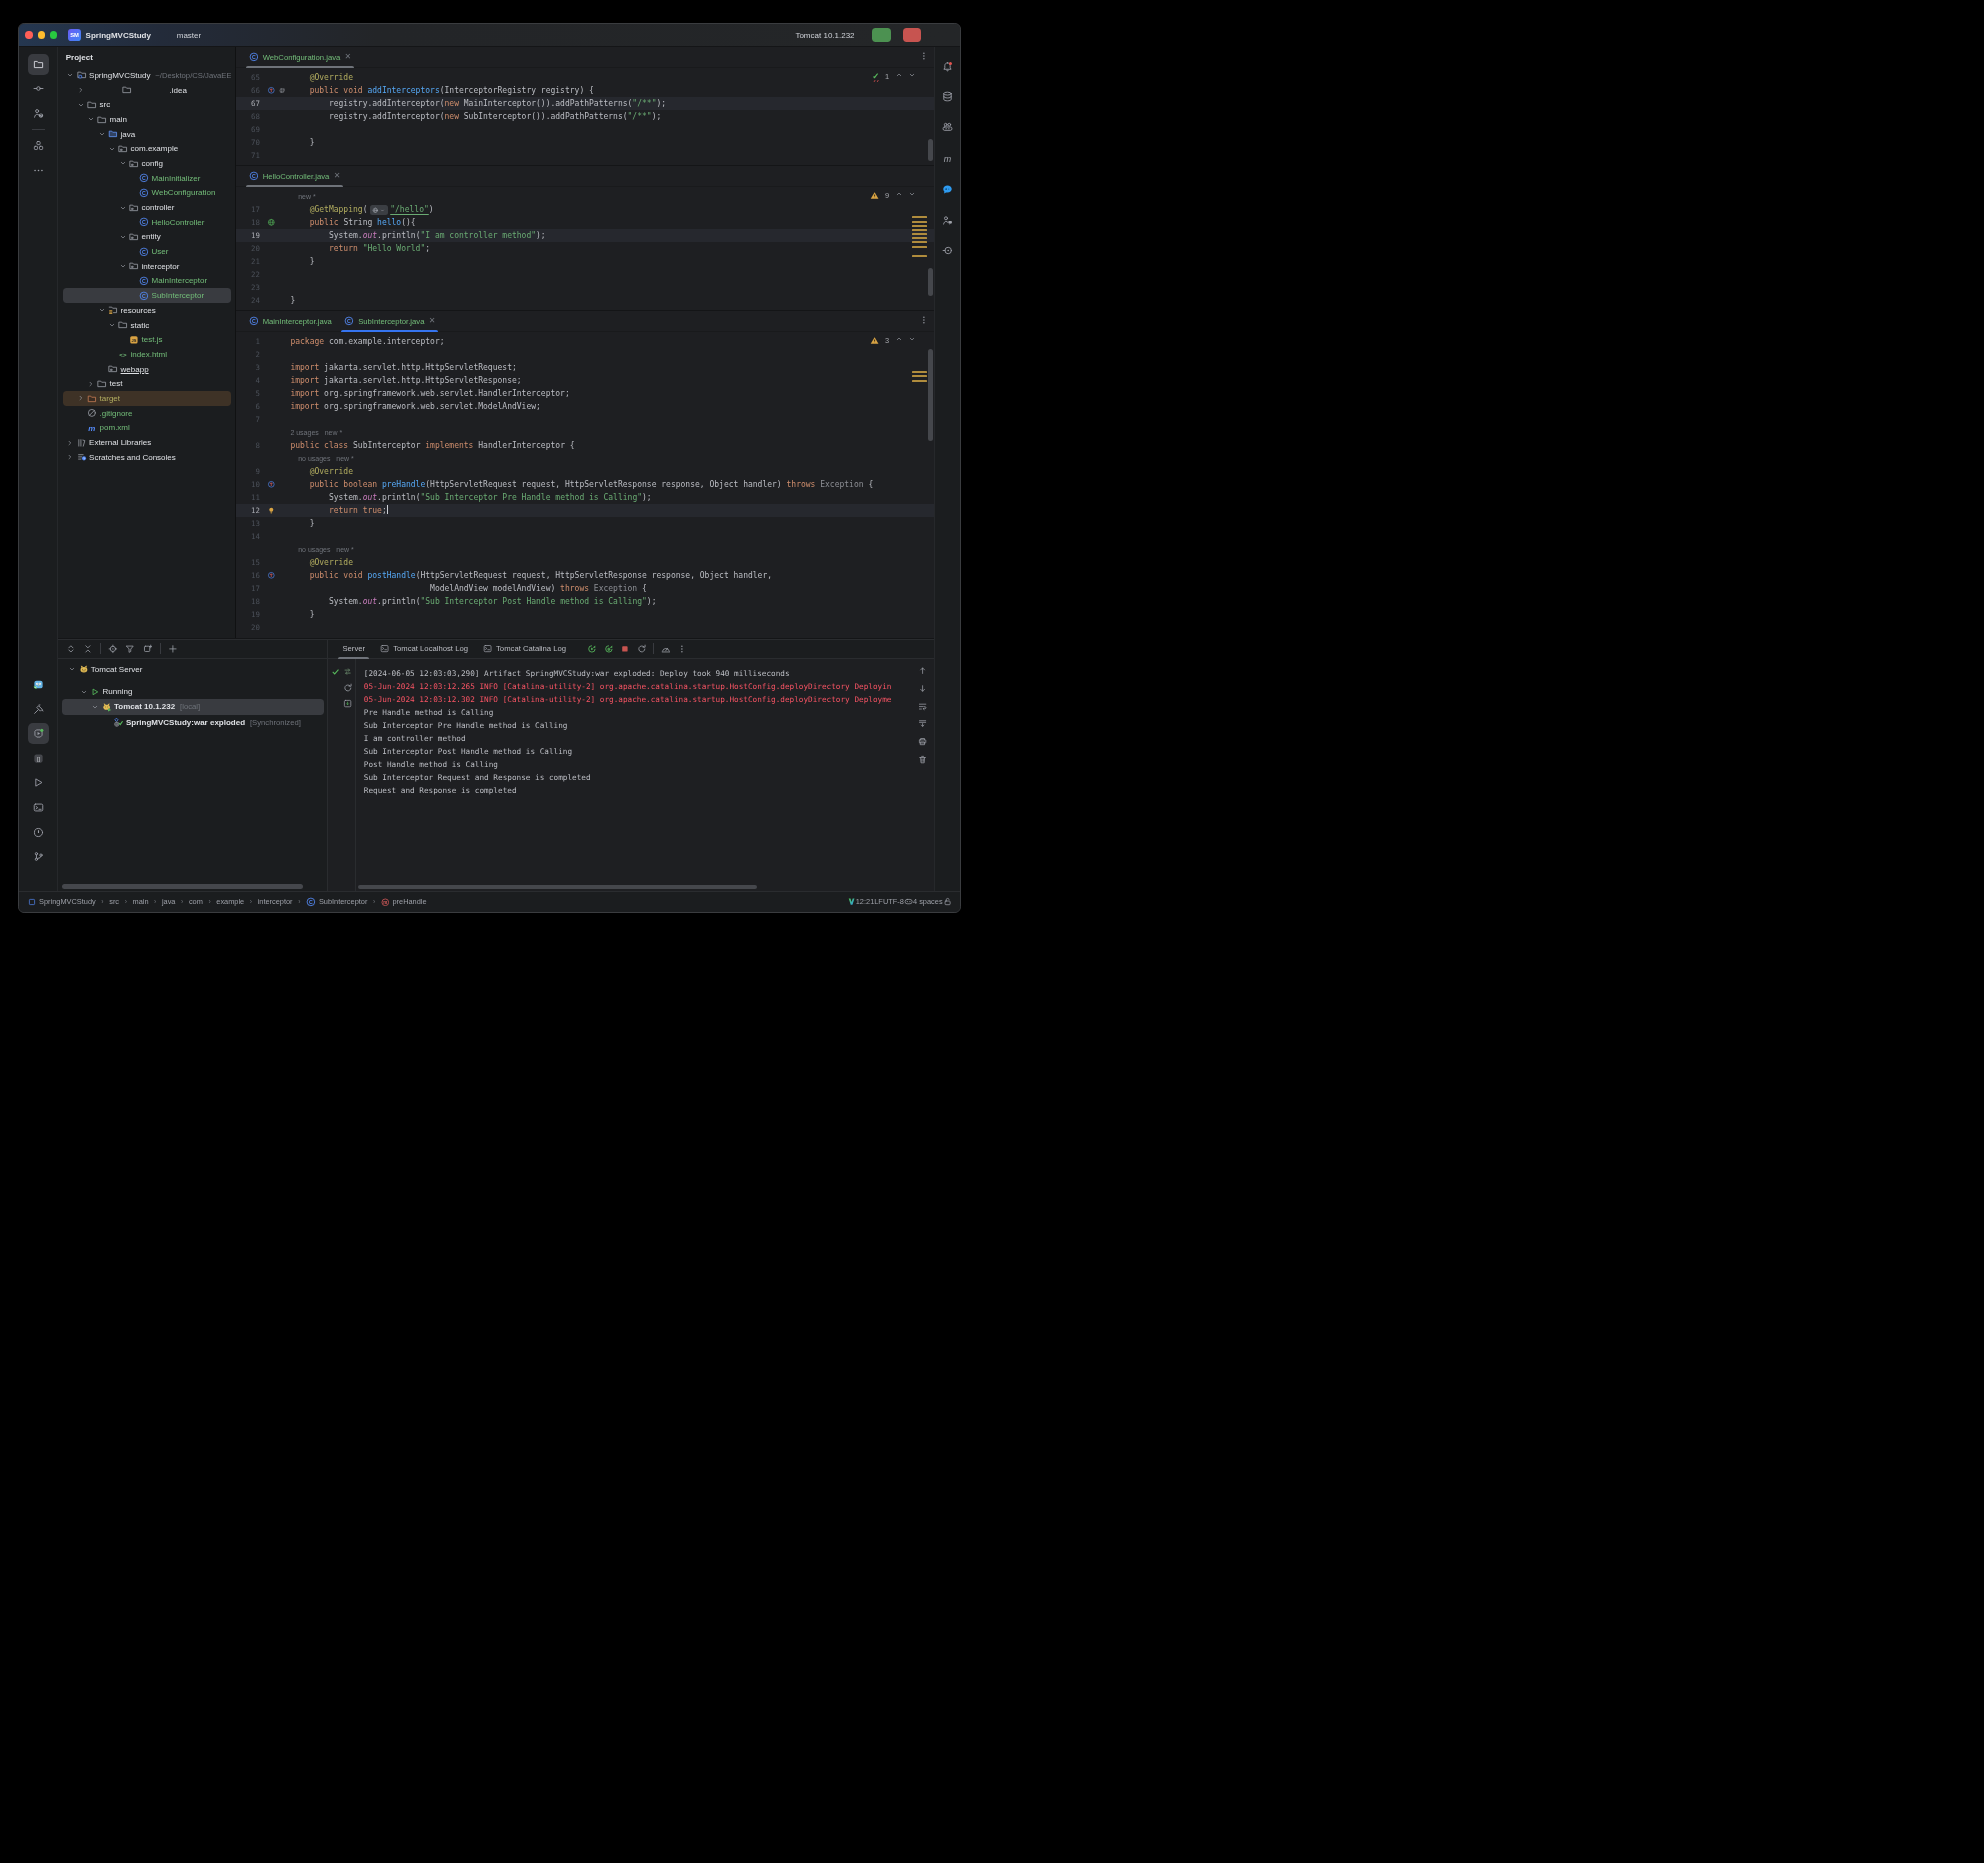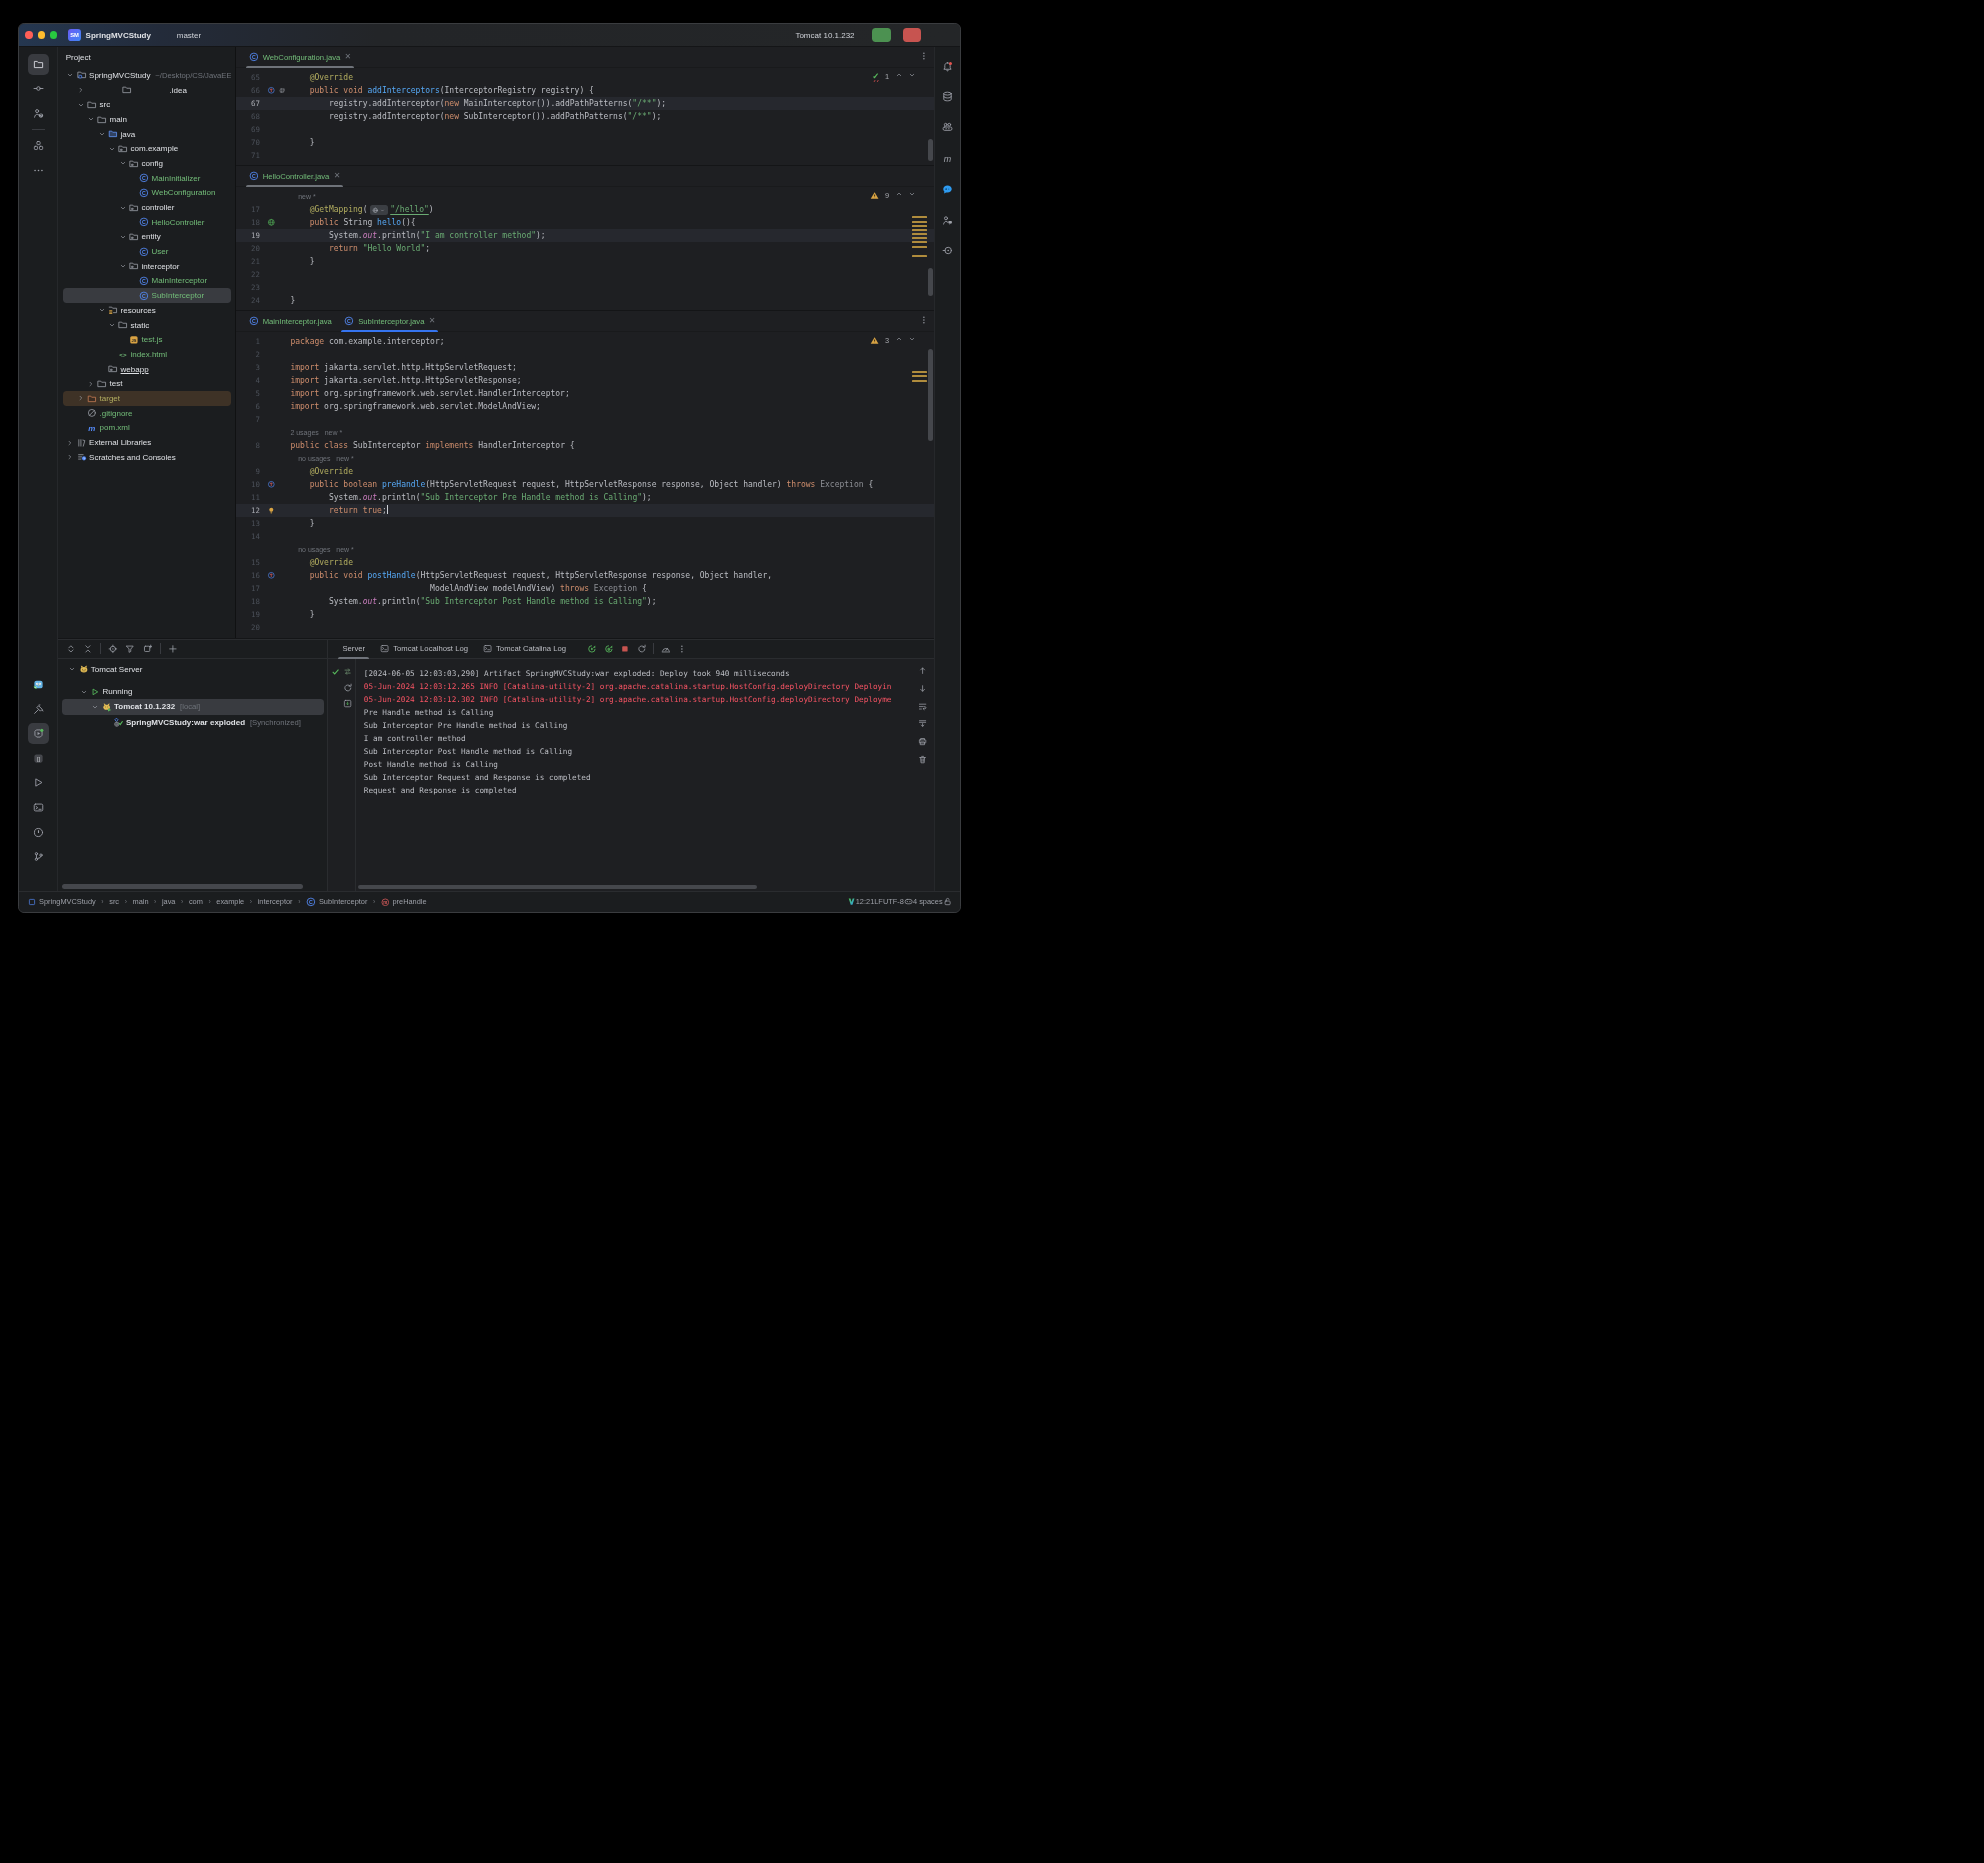--- a/index.html
+++ b/index.html
@@ -31,21 +31,21 @@
   .stripe.right{width:26px;border-left:0.6px solid #26282b;gap:9.8px;padding-top:8.6px}
   .stripe-btn{width:21px;height:21px;border-radius:4.9px;display:flex;align-items:center;justify-content:center;margin:1.8px 0}
   .stripe-btn.active{background:#393b40}
   .stripe-sep{width:13.5px;height:0.6px;background:#393b40;margin:3.7px 0}
   .stripe-flex{flex:1}
   
   .main-col{flex:1;display:flex;flex-direction:column;min-width:0}
   .upper-row{height:591px;flex:none;display:flex;min-height:0}
   .project-panel{width:178px;flex:none;background:#1b1d1f;border-right:0.6px solid #101112;display:flex;flex-direction:column}
   .panel-header{height:21px;flex:none;display:flex;align-items:center;gap:3.7px;padding:0 7.4px;
-    color:#dfe1e5;font-size:8px;font-weight:400}
+    color:#dfe1e5;font-size:8px;font-weight:700}
   .tree{flex:1;overflow:hidden;position:relative;font-size:8px;color:#dfe1e5}
   .trow{height:14.7px;display:flex;align-items:center;margin:0 4.3px;border-radius:3.7px;white-space:nowrap;overflow:hidden}
   .trow.selected{background:#393b40}
   .trow.target-row{background:#3e3226}
   .tchev{width:10.4px;flex:none;display:flex;align-items:center;justify-content:center}
   .ticon{width:12.3px;flex:none;display:flex;align-items:center;justify-content:center}
   .tlabel{margin-left:1.2px}
   .tlabel.green{color:#73bd79}
   .tlabel.olive{color:#b3ae60}
   .tsuffix{color:#6f737a;margin-left:4.9px;font-size:7.7px}

